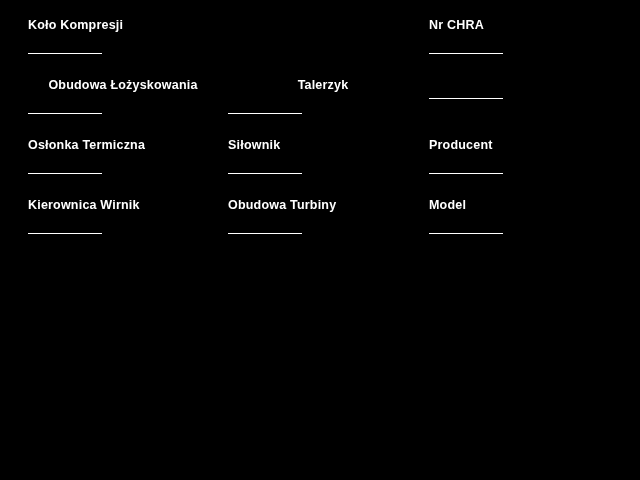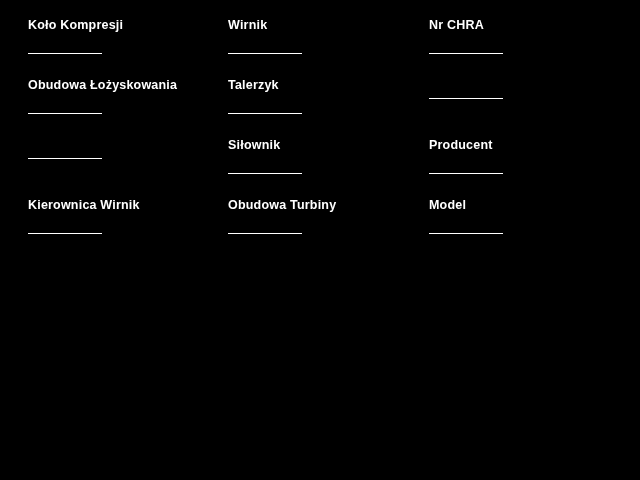--- a/index.html
+++ b/index.html
@@ -38,52 +38,49 @@
     width: 74px;
     height: 0;
     border-top: 1.5px solid #ffffff;
   }
   
   .col-0 { left: 28px; }
   .col-1 { left: 228px; }
   .col-2 { left: 429px; }
   
   .row-0 { top: 18px; }
-  .row-1 { top: 78px; }
+  .row-1 { top: 78px; text-align: center; }
   .row-2 { top: 138px; }
   .row-3 { top: 198px; }
 </style>
 </head>
 <body>
 
 <div id="form-grid">
 
   <div class="field col-0 row-0">
     <div class="field-label">Koło Kompresji</div>
     <div class="field-underline"></div>
   </div>
 
   <div class="field col-0 row-1">
     <div class="field-label">Obudowa Łożyskowania</div>
     <div class="field-underline"></div>
   </div>
 
   <div class="field col-0 row-2">
+    <div class="field-label">Osłonka Termiczna</div>
     <div class="field-underline"></div>
   </div>
 
   <div class="field col-0 row-3">
     <div class="field-label">Kierownica Wirnik</div>
     <div class="field-underline"></div>
   </div>
 
-  <div class="field col-1 row-0">
-    <div class="field-label">Wirnik</div>
-    <div class="field-underline"></div>
-  </div>
 
   <div class="field col-1 row-1">
     <div class="field-label">Talerzyk</div>
     <div class="field-underline"></div>
   </div>
 
   <div class="field col-1 row-2">
     <div class="field-label">Siłownik</div>
     <div class="field-underline"></div>
   </div>

